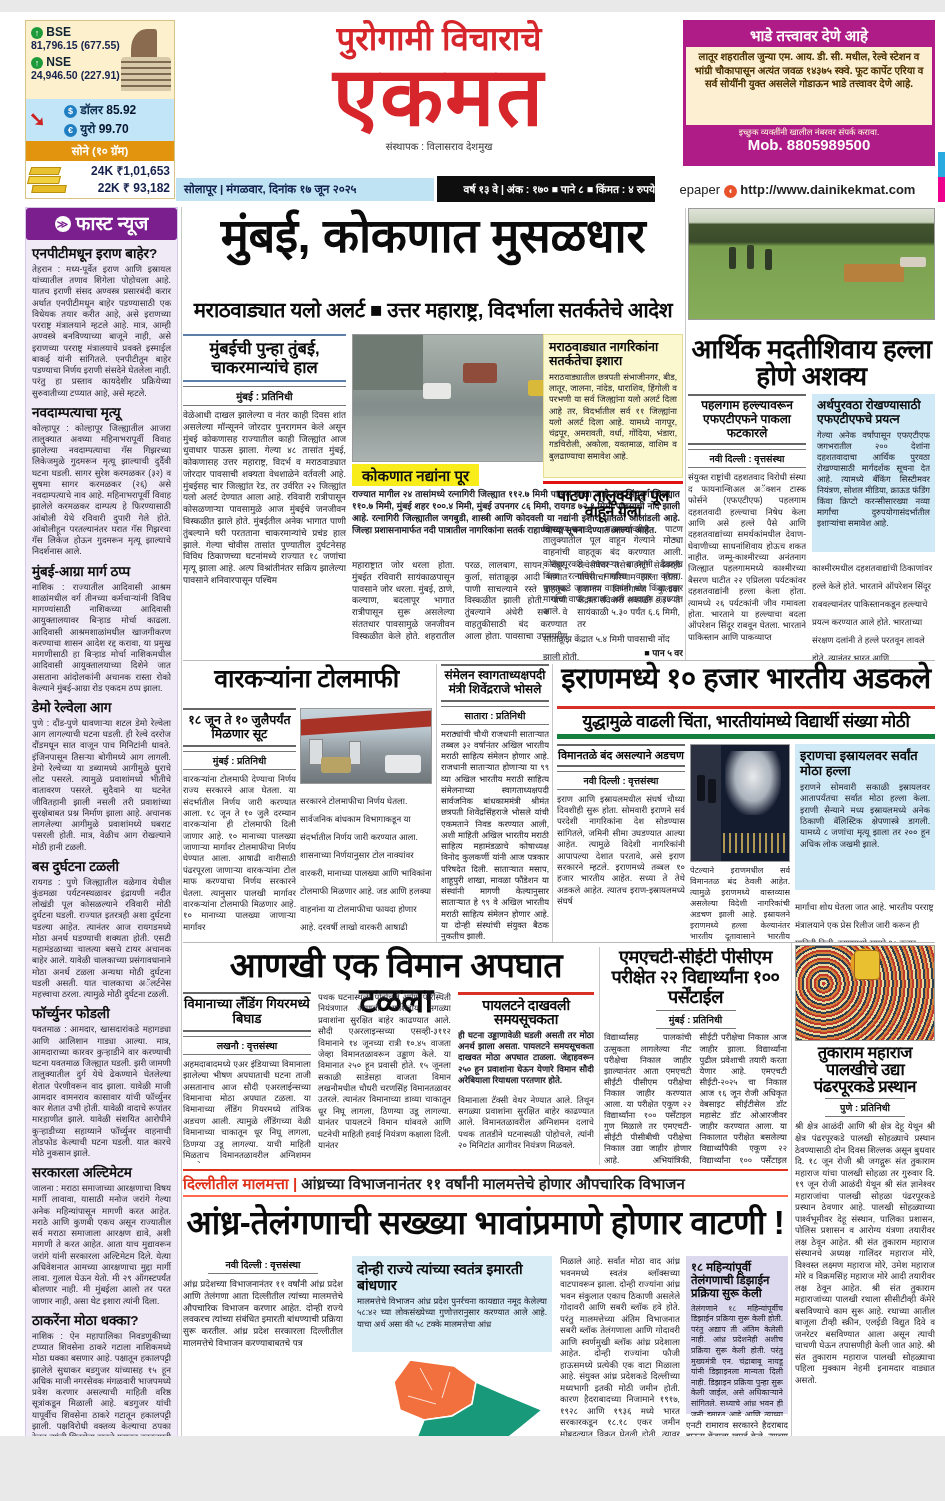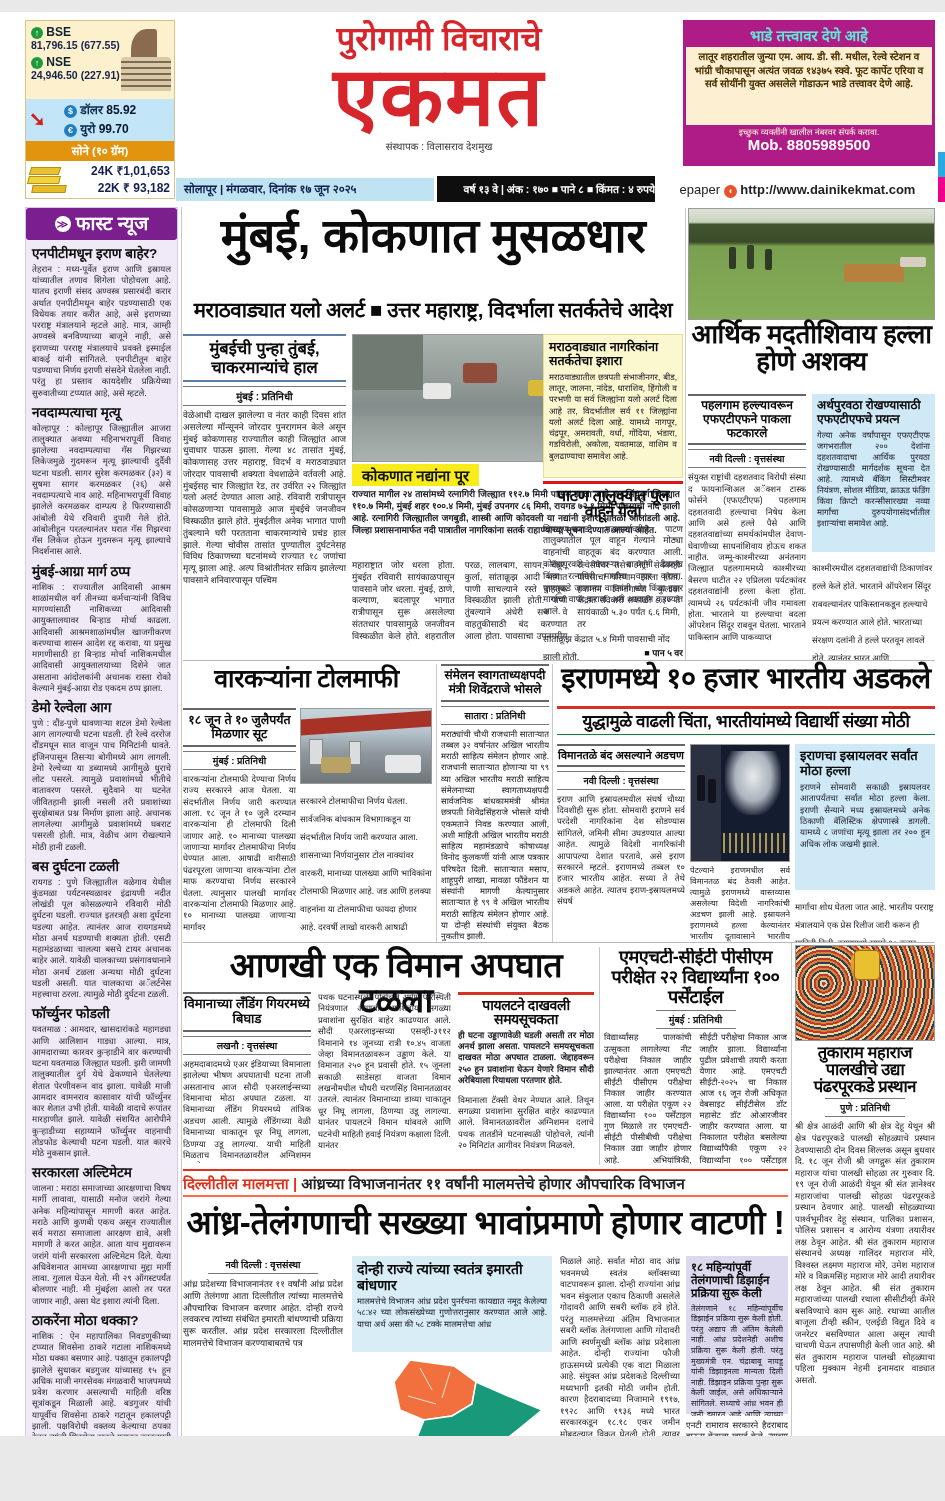--- a/index.html
+++ b/index.html
@@ -83,21 +83,21 @@
     </div>
   </div>
 
   <div class="abs" style="left:188px;top:10px;width:502px;height:155px;text-align:center;">
     <div style="font-size:33px;font-weight:bold;color:#d6252b;line-height:1.05;">पुरोगामी विचाराचे</div>
     <div style="font-size:82px;font-weight:bold;color:#d6252b;line-height:0.98;letter-spacing:2px;">एकमत</div>
     <div style="font-size:10px;color:#333;margin-top:2px;">संस्थापक : विलासराव देशमुख</div>
   </div>
 
   <div class="abs" style="left:683px;top:8px;width:252px;height:146px;border:3px solid #b01c87;background:#b01c87;">
-    <div style="background:#b01c87;color:#5eead4;font-weight:bold;font-size:15px;text-align:center;padding:2px 0;">भाडे तत्त्वावर देणे आहे</div>
+    <div style="background:#b01c87;color:#ffffff;font-weight:bold;font-size:15px;text-align:center;padding:2px 0;">भाडे तत्त्वावर देणे आहे</div>
     <div style="background:#fdf0d2;color:#4a3000;font-weight:bold;font-size:10px;line-height:1.35;text-align:center;padding:3px 6px;height:78px;overflow:hidden;">लातूर शहरातील जुन्या एम. आय. डी. सी. मधील, रेल्वे स्टेशन व भांग्री चौकापासून अत्यंत जवळ १४३७५ स्क्वे. फूट कार्पेट एरिया व सर्व सोयींनी युक्त असलेले गोडाऊन भाडे तत्त्वावर देणे आहे.</div>
     <div style="background:#b01c87;text-align:center;padding:1px 0;">
       <div style="color:#ffd;font-size:8.5px;">इच्छुक व्यक्तींनी खालील नंबरवर संपर्क करावा.</div>
       <div style="color:#fff;font-weight:bold;font-size:15px;line-height:1.1;">Mob. 8805989500</div>
     </div>
   </div>
 
   <div class="abs" style="left:176px;top:166px;width:258px;height:23px;background:#bfe3f3;color:#12204d;font-weight:bold;font-size:11.5px;line-height:23px;padding-left:8px;">सोलापूर | मंगळवार, दिनांक १७ जून २०२५</div>
   <div class="abs" style="left:437px;top:164px;width:218px;height:26px;background:#0e0e0e;color:#fff;font-weight:bold;font-size:10.5px;line-height:26px;text-align:right;">वर्ष १३ वे | अंक : १७० ■ पाने ८ ■ किंमत : ४ रुपये</div>
   <div class="abs" style="left:660px;top:166px;width:275px;height:23px;text-align:center;font-size:13px;color:#222;line-height:23px;">
@@ -200,21 +200,21 @@
     <span class="jump" style="float:right;">■ पान ५ वर</span>
   </div>
 
   <div class="photo" style="left:688px;top:196px;width:247px;height:112px;background:linear-gradient(180deg,#dfe3d8 0%,#c9d2bd 12%,#42552f 14%,#3a4b2a 30%,#7aa04f 34%,#86ad59 100%);">
     <div style="position:absolute;left:40px;top:38px;width:7px;height:22px;background:#2e3a26;border-radius:2px;"></div>
     <div style="position:absolute;left:58px;top:36px;width:7px;height:24px;background:#34402a;border-radius:2px;"></div>
     <div style="position:absolute;left:76px;top:40px;width:7px;height:21px;background:#2e3a26;border-radius:2px;"></div>
     <div style="position:absolute;right:30px;top:55px;width:60px;height:18px;background:#b8803d;border-radius:2px;"></div>
     <div style="position:absolute;right:8px;top:48px;width:26px;height:10px;background:#d6cfc2;border-radius:2px;"></div>
   </div>
-  <div class="abs head" style="left:688px;top:309px;width:247px;font-size:26px;">आर्थिक मदतीशिवाय हल्ला होणे अशक्य</div>
+  <div class="abs head" style="left:688px;top:324px;width:247px;font-size:26px;">आर्थिक मदतीशिवाय हल्ला होणे अशक्य</div>
   <div class="abs" style="left:688px;top:382px;width:118px;height:266px;overflow:hidden;">
     <div class="sub-title" style="font-size:12px;border-color:#666;">पहलगाम हल्ल्यावरून एफएटीएफने पाकला फटकारले</div>
     <div class="byline" style="font-size:9.5px;">नवी दिल्ली : वृत्तसंस्था</div>
     <div class="body-txt" style="font-size:8.5px;height:188px;">संयुक्त राष्ट्रांची दहशतवाद विरोधी संस्था द फायनान्शिअल अॅक्शन टास्क फोर्सने (एफएटीएफ) पहलगाम दहशतवादी हल्ल्याचा निषेध केला आणि असे हल्ले पैसे आणि दहशतवाद्यांच्या समर्थकांमधील देवाण-घेवाणीच्या साधनांशिवाय होऊच शकत नाहीत. जम्मू-काश्मीरच्या अनंतनाग जिल्ह्यात पहलगाममध्ये काश्मीरच्या बैसरण घाटीत २२ एप्रिलला पर्यटकांवर दहशतवाद्यांनी हल्ला केला होता. त्यामध्ये २६ पर्यटकांनी जीव गमावला होता. भारताने या हल्ल्याचा बदला ऑपरेशन सिंदूर राबवून घेतला. भारताने पाकिस्तान आणि पाकव्याप्त</div>
   </div>
   <div class="abs box-blue" style="left:812px;top:382px;width:123px;height:158px;">
     <div class="box-title" style="font-size:12px;">अर्थपुरवठा रोखण्यासाठी एफएटीएफचे प्रयत्न</div>
     <div class="body-txt" style="font-size:8.3px;height:112px;">गेल्या अनेक वर्षांपासून एफएटीएफ जगभरातील २०० देशांना दहशतवादाचा आर्थिक पुरवठा रोखण्यासाठी मार्गदर्शक सूचना देत आहे. त्यामध्ये बँकिंग सिस्टीमवर नियंत्रण, सोशल मीडिया, क्राऊड फंडिंग किंवा क्रिप्टो करन्सीसारख्या नव्या मार्गांचा दुरुपयोगासंदर्भातील इशाऱ्यांचा समावेश आहे.</div>
   </div>
   <div class="abs" style="left:812px;top:545px;width:123px;height:103px;overflow:hidden;">
@@ -240,21 +240,21 @@
     
   </div>
 
   <div class="abs" style="left:441px;top:652px;width:108px;height:278px;overflow:hidden;">
     <div class="sub-title" style="font-size:12px;border-color:#666;">संमेलन स्वागताध्यक्षपदी मंत्री शिवेंद्रराजे भोसले</div>
     <div class="byline" style="font-size:9.5px;">सातारा : प्रतिनिधी</div>
     <div class="body-txt" style="font-size:8.4px;height:212px;">मराठ्यांची चौथी राजधानी साताऱ्यात तब्बल ३२ वर्षांनंतर अखिल भारतीय मराठी साहित्य संमेलन होणार आहे. राजधानी साताऱ्यात होणाऱ्या या ९९ व्या अखिल भारतीय मराठी साहित्य संमेलनाच्या स्वागताध्यक्षपदी सार्वजनिक बांधकाममंत्री श्रीमंत छत्रपती शिवेंद्रसिंहराजे भोसले यांची एकमताने निवड करण्यात आली, अशी माहिती अखिल भारतीय मराठी साहित्य महामंडळाचे कोषाध्यक्ष विनोद कुलकर्णी यांनी आज पत्रकार परिषदेत दिली. साताऱ्यात मसाप, शाहूपुरी शाखा, मावळा फौंडेशन या संस्थांनी मागणी केल्यानुसार साताऱ्यात हे ९९ वे अखिल भारतीय मराठी साहित्य संमेलन होणार आहे. या दोन्ही संस्थांची संयुक्त बैठक नुकतीच झाली.</div>
   </div>
 
   <div class="abs head" style="left:557px;top:652px;width:378px;font-size:29px;">इराणमध्ये १० हजार भारतीय अडकले</div>
-  <div class="abs" style="left:557px;top:694px;width:378px;border-top:3px solid #d93025;border-bottom:1px solid #15803d;">
+  <div class="abs" style="left:557px;top:694px;width:378px;border-top:3px solid #d93025;border-bottom:5px solid #15803d;">
     <div class="head" style="font-size:17px;padding:4px 0;">युद्धामुळे वाढली चिंता, भारतीयांमध्ये विद्यार्थी संख्या मोठी</div>
   </div>
   <div class="abs" style="left:557px;top:732px;width:128px;height:198px;overflow:hidden;">
     <div class="sub-title" style="font-size:11px;border-color:#666;">विमानतळे बंद असल्याने अडचण</div>
     <div class="byline" style="font-size:9.5px;">नवी दिल्ली : वृत्तसंस्था</div>
     <div class="body-txt" style="font-size:8.5px;height:128px;">इराण आणि इस्रायलमधील संघर्ष चौथ्या दिवशीही सुरू होता. सोमवारी इराणने सर्व परदेशी नागरिकांना देश सोडण्यास सांगितले, जमिनी सीमा उघडण्यात आल्या आहेत. त्यामुळे विदेशी नागरिकांनी आपापल्या देशात परतावे, असे इराण सरकारने म्हटले. इराणमध्ये तब्बल १० हजार भारतीय आहेत. सध्या ते तेथे अडकले आहेत. त्यातच इराण-इस्रायलमध्ये संघर्ष</div>
   </div>
   <div class="photo" style="left:690px;top:732px;width:100px;height:118px;background:#141c30;">
     <div style="position:absolute;left:34px;top:6px;width:56px;height:64px;background:radial-gradient(ellipse at 50% 40%,#e8eaec 0%,#aab2bc 45%,rgba(20,28,48,0) 75%);"></div>
     <div style="position:absolute;left:0;top:0;width:30px;height:118px;background:#2b3140;"></div>

